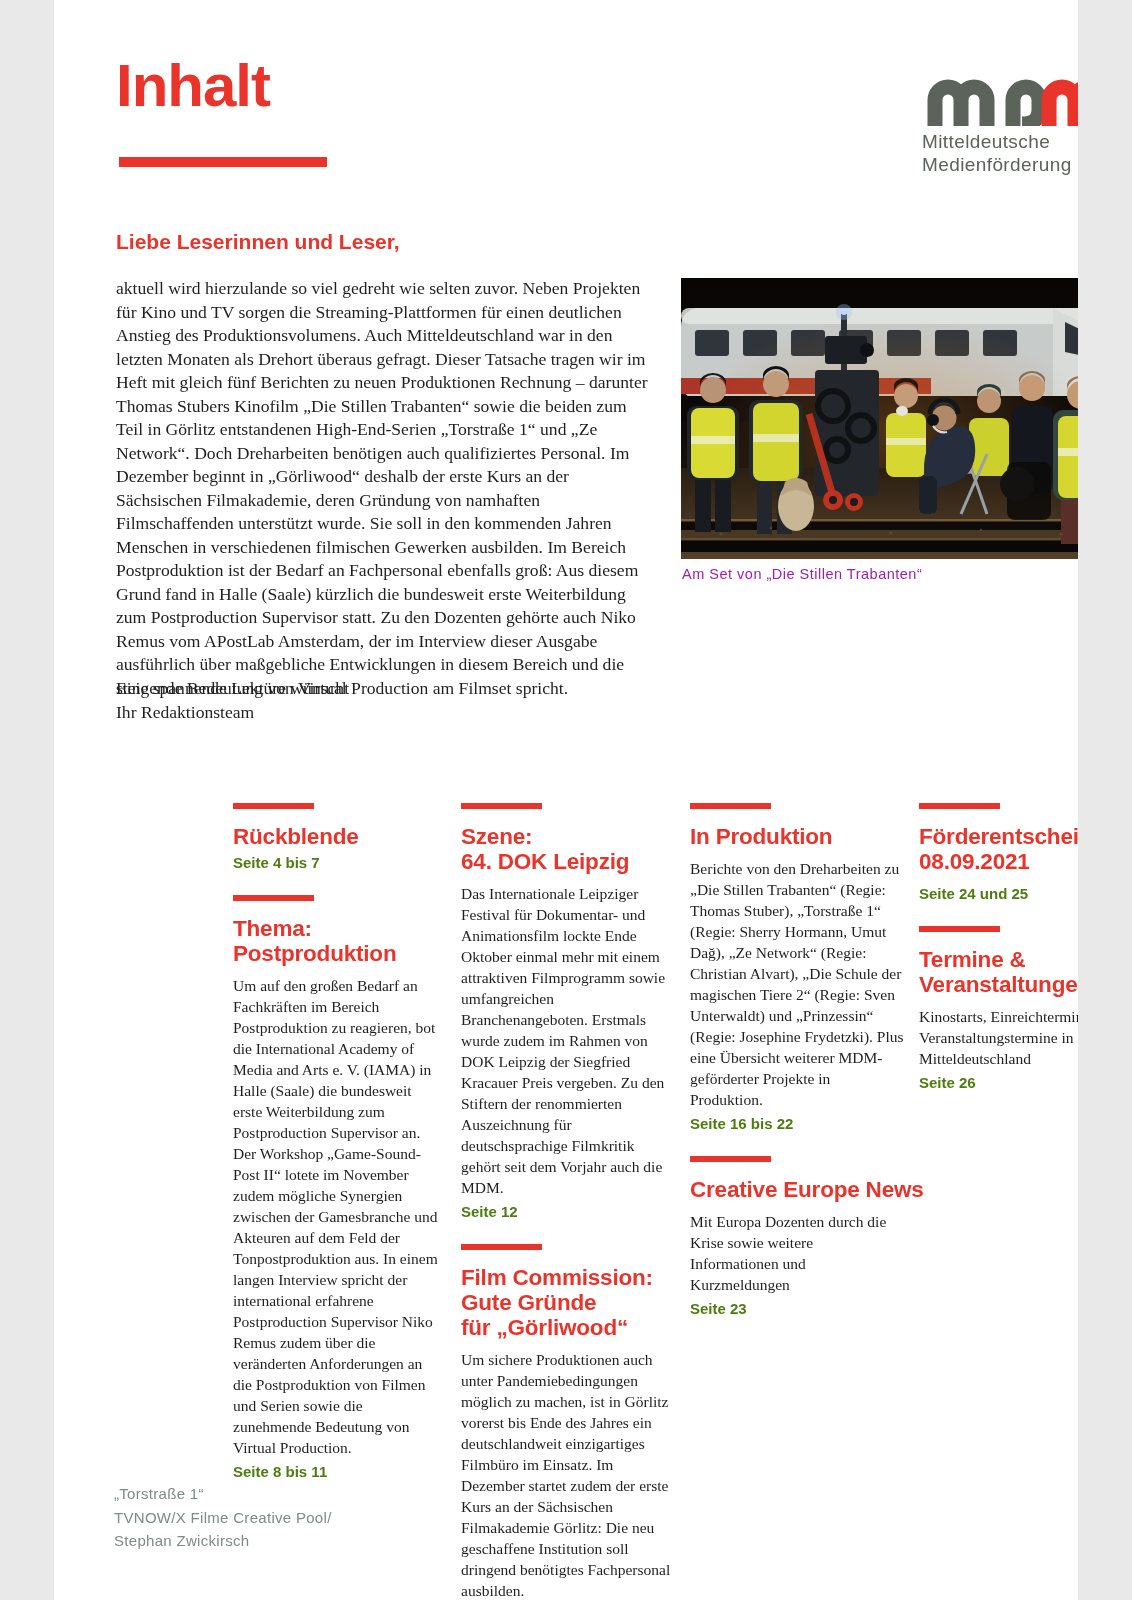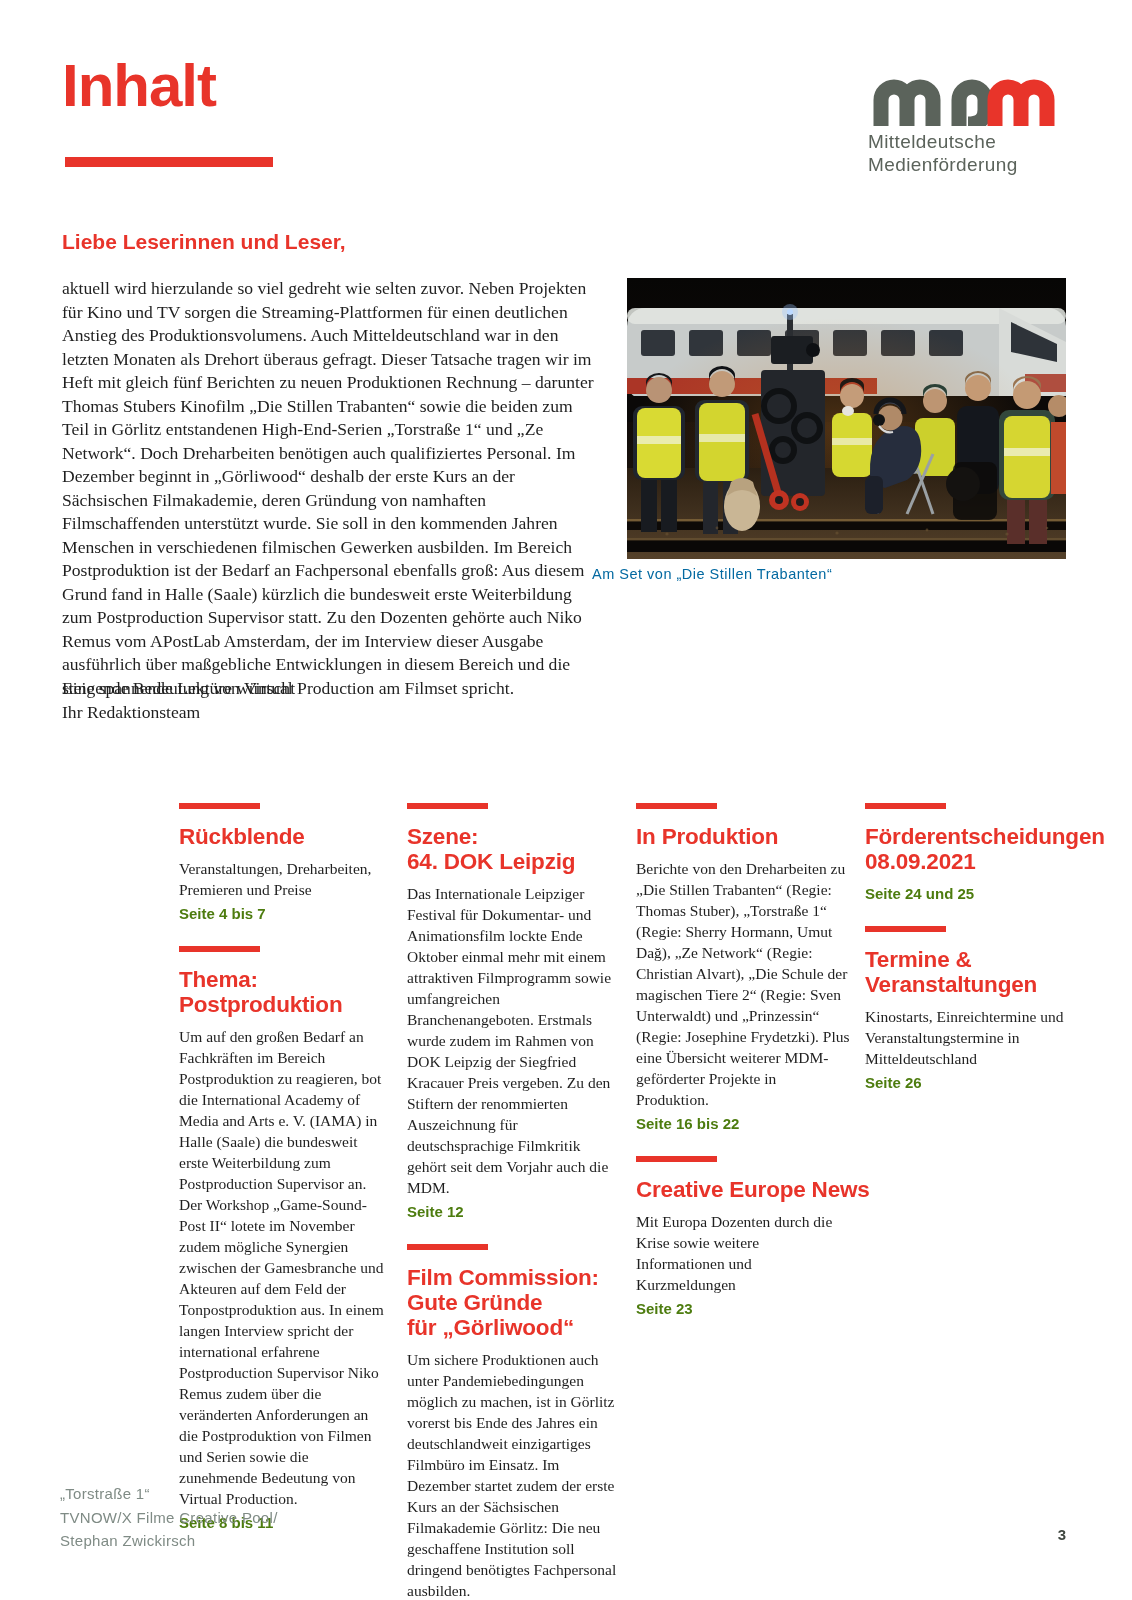--- a/index.html
+++ b/index.html
@@ -1,18 +1,18 @@
 <!DOCTYPE html>
 <html lang="de"><head>
 <meta charset="utf-8">
 <style>
   * { margin:0; padding:0; box-sizing:border-box; }
   html,body { background:#e9e9e9; }
   .page {
-    position:relative; width:1132px; height:1600px;
+    position:relative; width:1024px; height:1600px;
     background:#ffffff; margin:0 auto; overflow:hidden;
     font-family:"Liberation Sans", sans-serif;
   }
   
   .main-title {
     position:absolute; left:62px; top:56px;
     font:700 60px/1 "Liberation Sans", sans-serif;
     letter-spacing:-1px; color:#e8342a;
   }
   .title-rule {
@@ -38,23 +38,23 @@
     position:absolute; left:62px; top:677px; width:400px;
     font:400 17.6px/23.5px "Liberation Serif", serif; color:#1f1f1f;
   }
   
   .photo {
     position:absolute; left:627px; top:278px; width:439px; height:281px;
     background:#0d0a08; overflow:hidden;
   }
   .photo svg { display:block; width:100%; height:100%; }
   .caption {
-    position:absolute; left:592px; top:566px;
+    position:absolute; left:628px; top:566px;
     font:400 14.5px/1.2 "Liberation Sans", sans-serif;
-    color:#0369a1; letter-spacing:.5px;
+    color:#a21caf; letter-spacing:.5px;
   }
   
   .toc-col { position:absolute; top:803px; }
   .col-1 { left:179px; width:207px; }
   .col-2 { left:407px; width:214px; }
   .col-3 { left:636px; width:214px; }
   .col-4 { left:865px; width:222px; }
   .toc-entry + .toc-entry { margin-top:22px; }
   .toc-bar { width:81px; height:6px; background:#e8342a; margin-bottom:15px; }
   .toc-title {
@@ -250,21 +250,20 @@
           <circle cx="420" cy="250" r="1.3"></circle>
       </g>
     </svg>
   </div>
   <div class="caption">Am Set von „Die Stillen Trabanten“</div>
 
   <div class="toc-col col-1">
     <div class="toc-entry">
       <div class="toc-bar"></div>
       <div class="toc-title">Rückblende</div>
-      <div class="toc-desc">Veranstaltungen, Dreharbeiten, Premieren und Preise</div>
       <div class="toc-pages">Seite 4 bis 7</div>
     </div>
     <div class="toc-entry">
       <div class="toc-bar"></div>
       <div class="toc-title">Thema:
 Postproduktion</div>
       <div class="toc-desc">Um auf den großen Bedarf an Fachkräften im Bereich Postproduktion zu reagieren, bot die International Academy of Media and Arts e. V. (IAMA) in Halle (Saale) die bundesweit erste Weiterbildung zum Postproduction Supervisor an. Der Workshop „Game-Sound-Post II“ lotete im November zudem mögliche Synergien zwischen der Gamesbranche und Akteuren auf dem Feld der Tonpostproduktion aus. In einem langen Interview spricht der international erfahrene Postproduction Supervisor Niko Remus zudem über die veränderten Anforderungen an die Postproduktion von Filmen und Serien sowie die zunehmende Bedeutung von Virtual Production.</div>
       <div class="toc-pages">Seite 8 bis 11</div>
     </div>
   </div>

